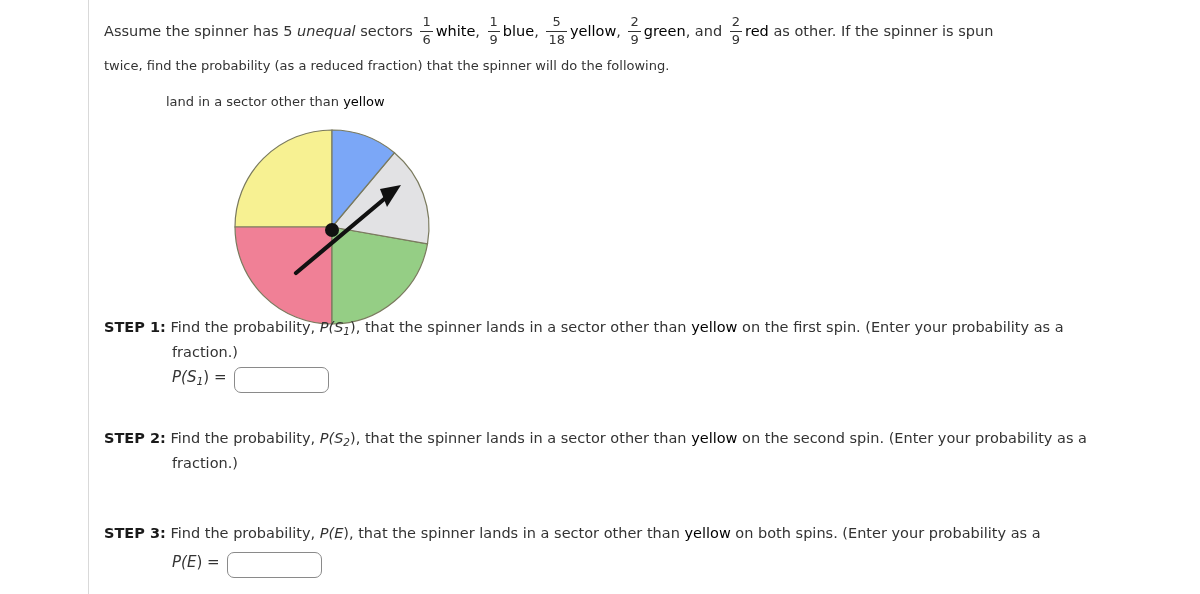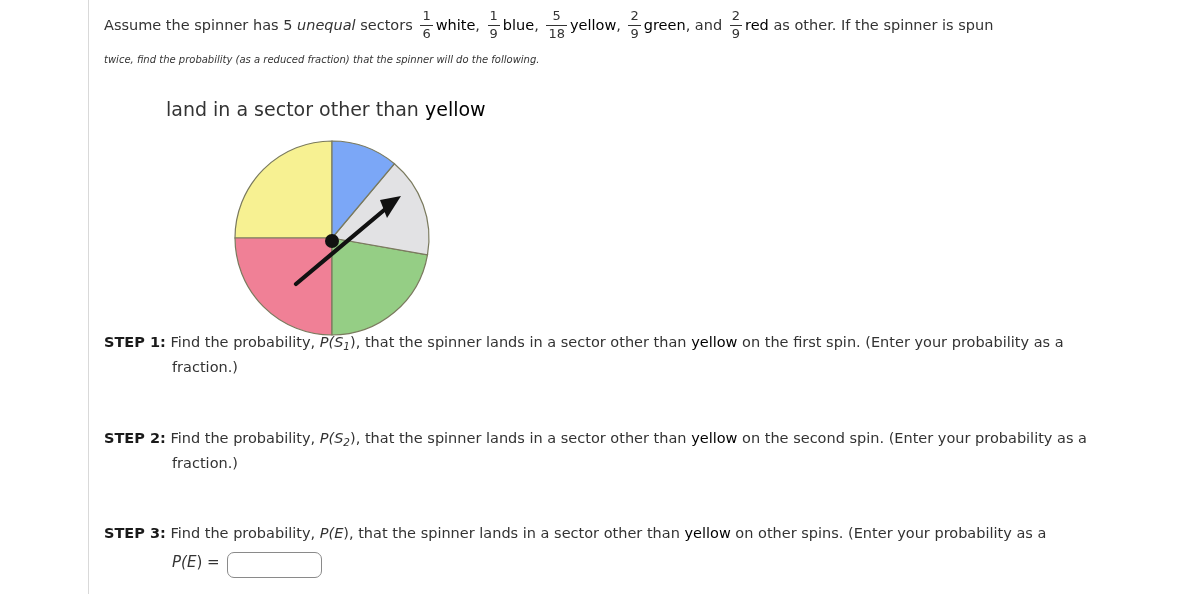--- a/index.html
+++ b/index.html
@@ -35,21 +35,21 @@
     left: 104px;
     top: 0;
     width: 1090px;
   }
 
   
   .intro {
     font-size: 14.5px;
     line-height: 31px;
     color: #333;
-    padding-top: 10px;
+    padding-top: 16px;
   }
   .intro .em { font-style: italic; }
   .colorword {
     color: #000000;
     font-weight: 500;
   }
   .frac {
     display: inline-block;
     vertical-align: middle;
     text-align: center;
@@ -62,47 +62,46 @@
   .frac .num {
     display: block;
     padding: 0 2px 1px 2px;
     border-bottom: 1.2px solid #333;
   }
   .frac .den {
     display: block;
     padding: 1px 2px 0 2px;
   }
   .line2 {
-    font-size: 10px;
+    font-size: 13px;
     line-height: 20px;
     margin-top: 8px;
-    font-style: italic;
   }
   .subtask {
-    font-size: 19px;
-    margin-top: 28px;
+    font-size: 13px;
+    margin-top: 18px;
     margin-left: 62px;
   }
 
   
   .spinner-wrap {
     position: relative;
     margin-top: 16px;
     margin-left: 126px;
     width: 204px;
     height: 204px;
   }
 
   
   .step {
     font-size: 14.5px;
     line-height: 21px;
     color: #333;
   }
-  .step-1 { position: absolute; left: 104px; top: 332px; width: 1075px; }
+  .step-1 { position: absolute; left: 104px; top: 317px; width: 1075px; }
   .step-2 { position: absolute; left: 104px; top: 428px; width: 1075px; }
   .step-3 { position: absolute; left: 104px; top: 523px; width: 1075px; }
   .step-label {
     font-weight: bold;
     color: #1a1a1a;
   }
   .step-body-indent {
     display: block;
     margin-left: 68px;
   }
@@ -185,34 +184,38 @@
     </div>
 
   </div>
 
   <div class="step step-1">
     <div>
       <span class="step-label">STEP 1:</span>
       <span>Find the probability, </span><span class="mvar">P(S</span><sub class="mvar">1</sub><span>), that the spinner lands in a sector other than </span><span class="colorword">yellow</span><span> on the first spin. (Enter your probability as a</span>
       <span class="step-body-indent">fraction.)</span>
     </div>
+    <div class="answer-row">
+      <span class="answer-label"><i>P(S</i><sub><i>1</i></sub><span>) =</span></span>
+      <input class="answer-input" type="text" value="" style="">
+    </div>
   </div>
 
   <div class="step step-2">
     <div>
       <span class="step-label">STEP 2:</span>
       <span>Find the probability, </span><span class="mvar">P(S</span><sub class="mvar">2</sub><span>), that the spinner lands in a sector other than </span><span class="colorword">yellow</span><span> on the second spin. (Enter your probability as a</span>
       <span class="step-body-indent">fraction.)</span>
     </div>
   </div>
 
   <div class="step step-3">
     <div>
       <span class="step-label">STEP 3:</span>
-      <span>Find the probability, </span><span class="mvar">P(E</span><sub class="mvar"></sub><span>), that the spinner lands in a sector other than </span><span class="colorword">yellow</span><span> on other spins. (Enter your probability as a</span>
+      <span>Find the probability, </span><span class="mvar">P(E</span><sub class="mvar"></sub><span>), that the spinner lands in a sector other than </span><span class="colorword">yellow</span><span> on both spins. (Enter your probability as a</span>
     </div>
     <div class="answer-row">
       <span class="answer-label"><i>P(E</i><sub><i></i></sub><span>) =</span></span>
       <input class="answer-input" type="text" value="" style="">
     </div>
   </div>
 
 </div>
 
 </body></html>

